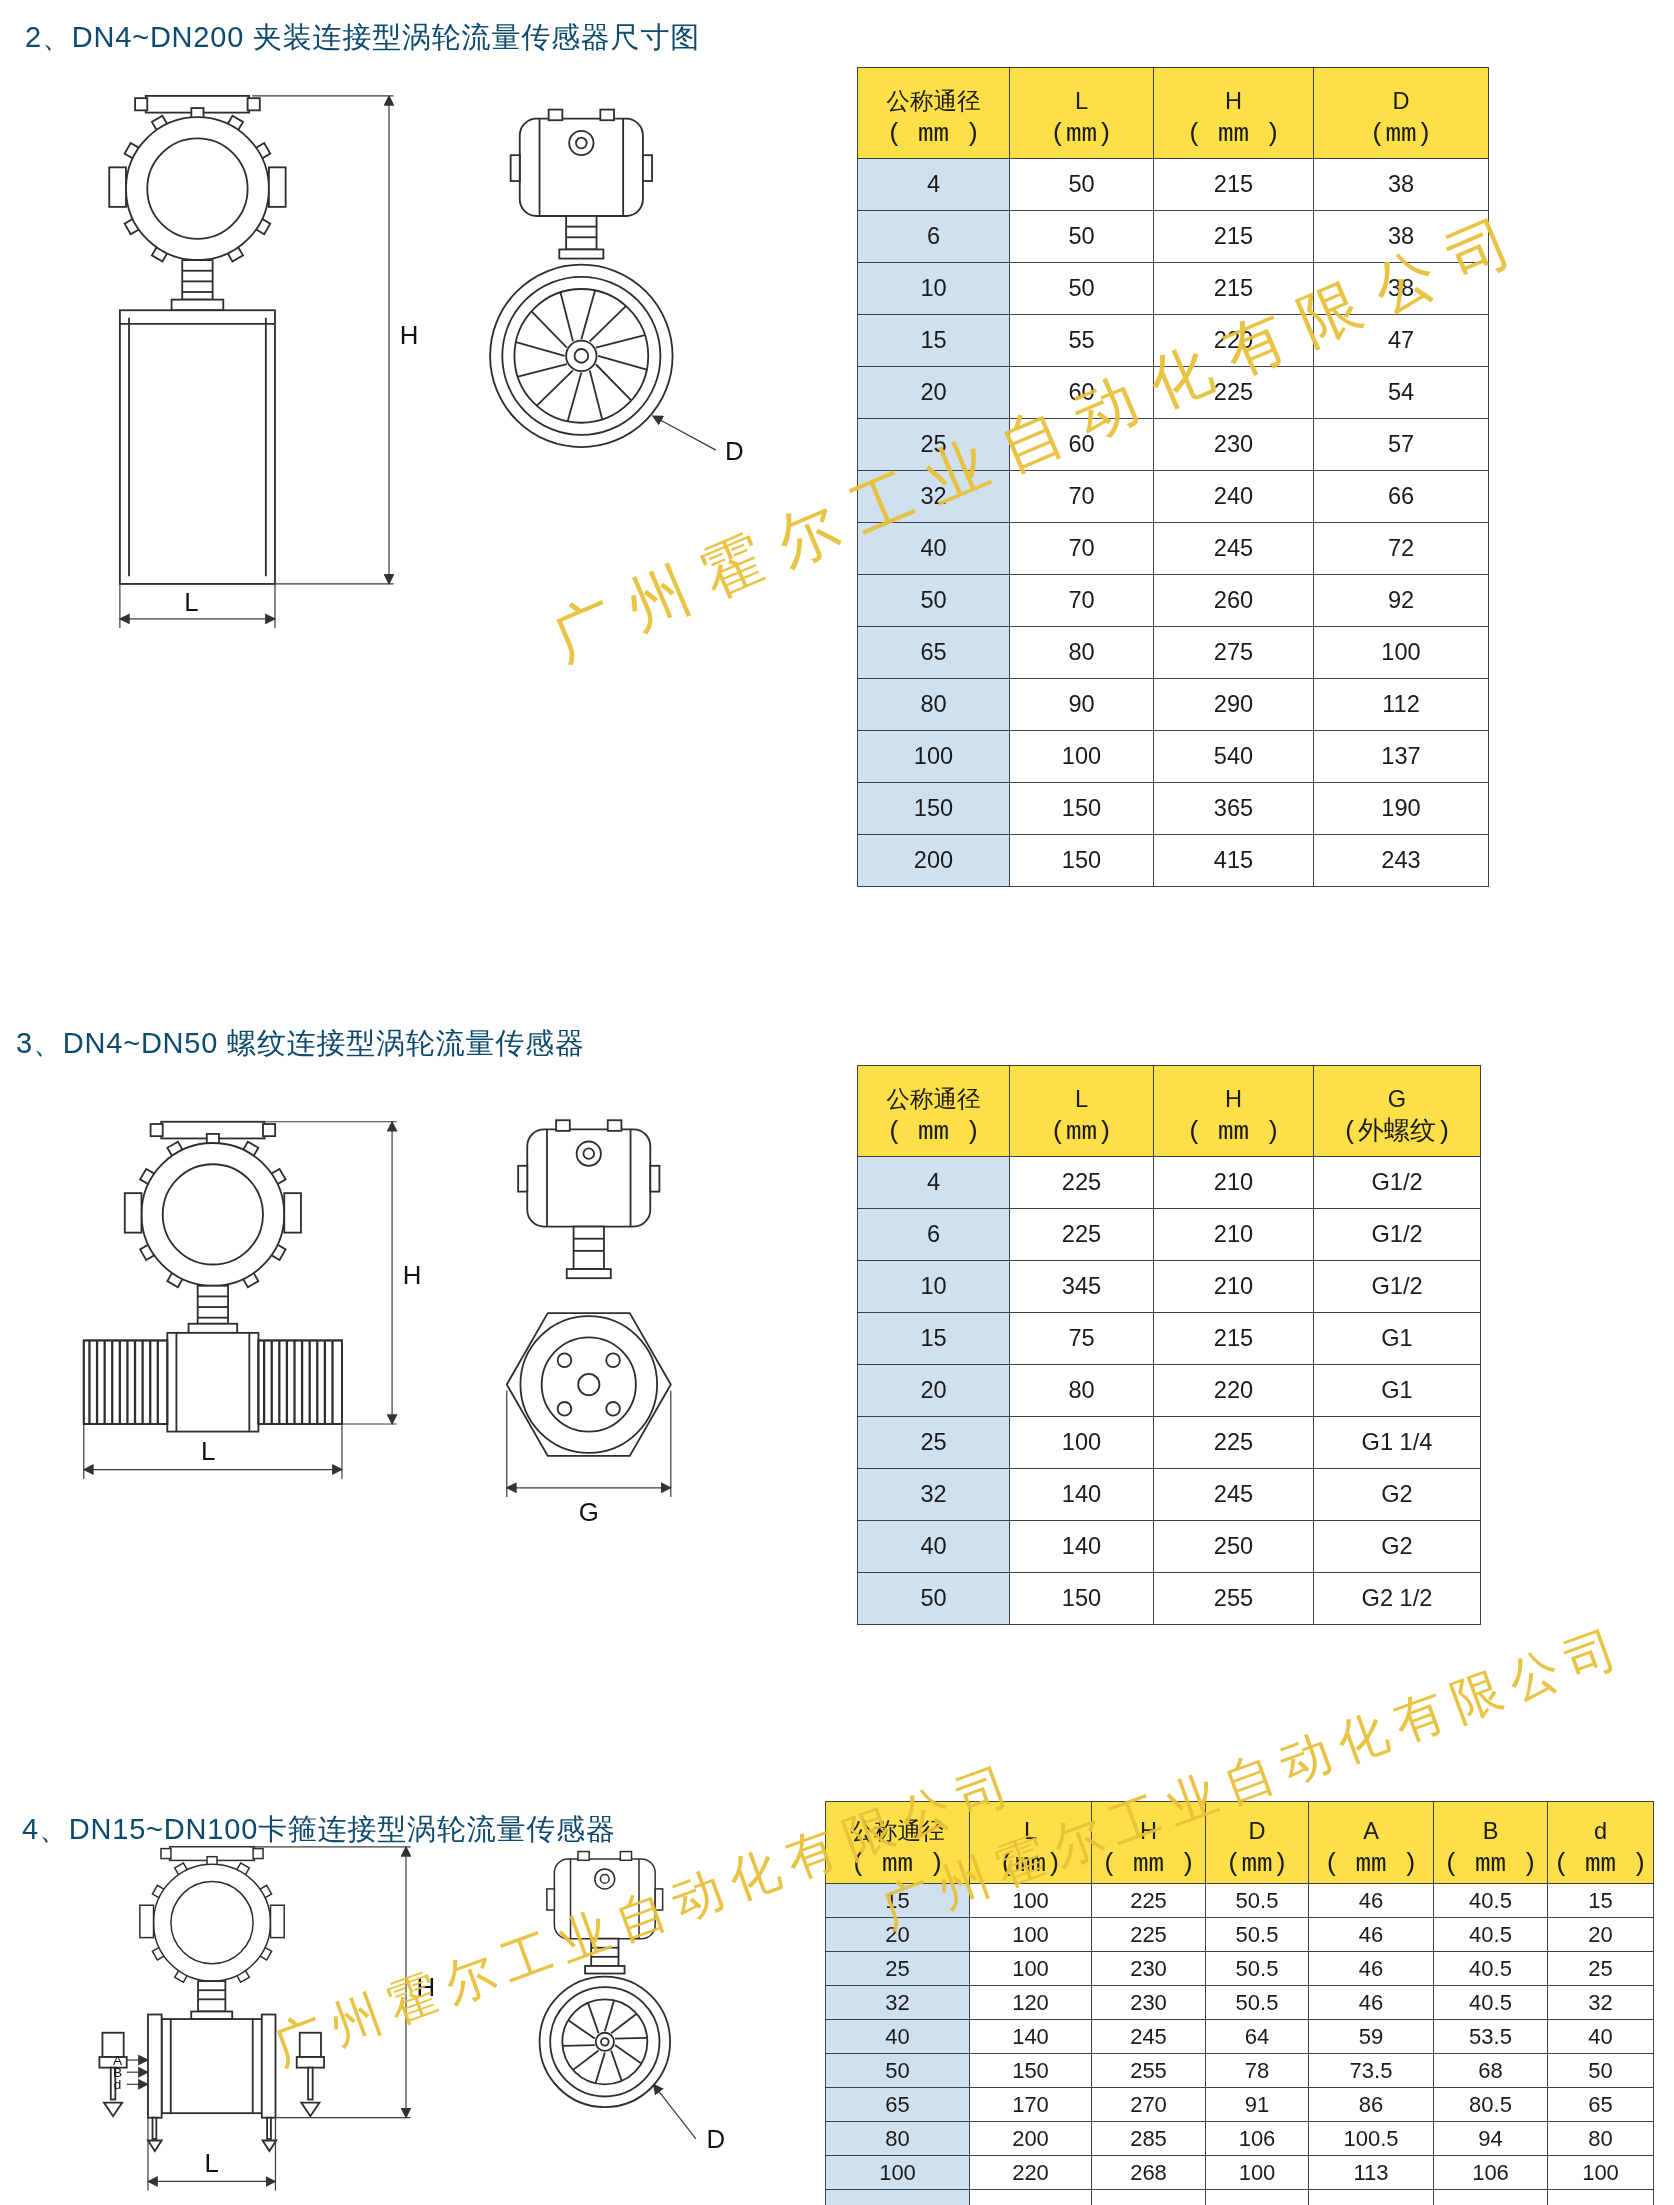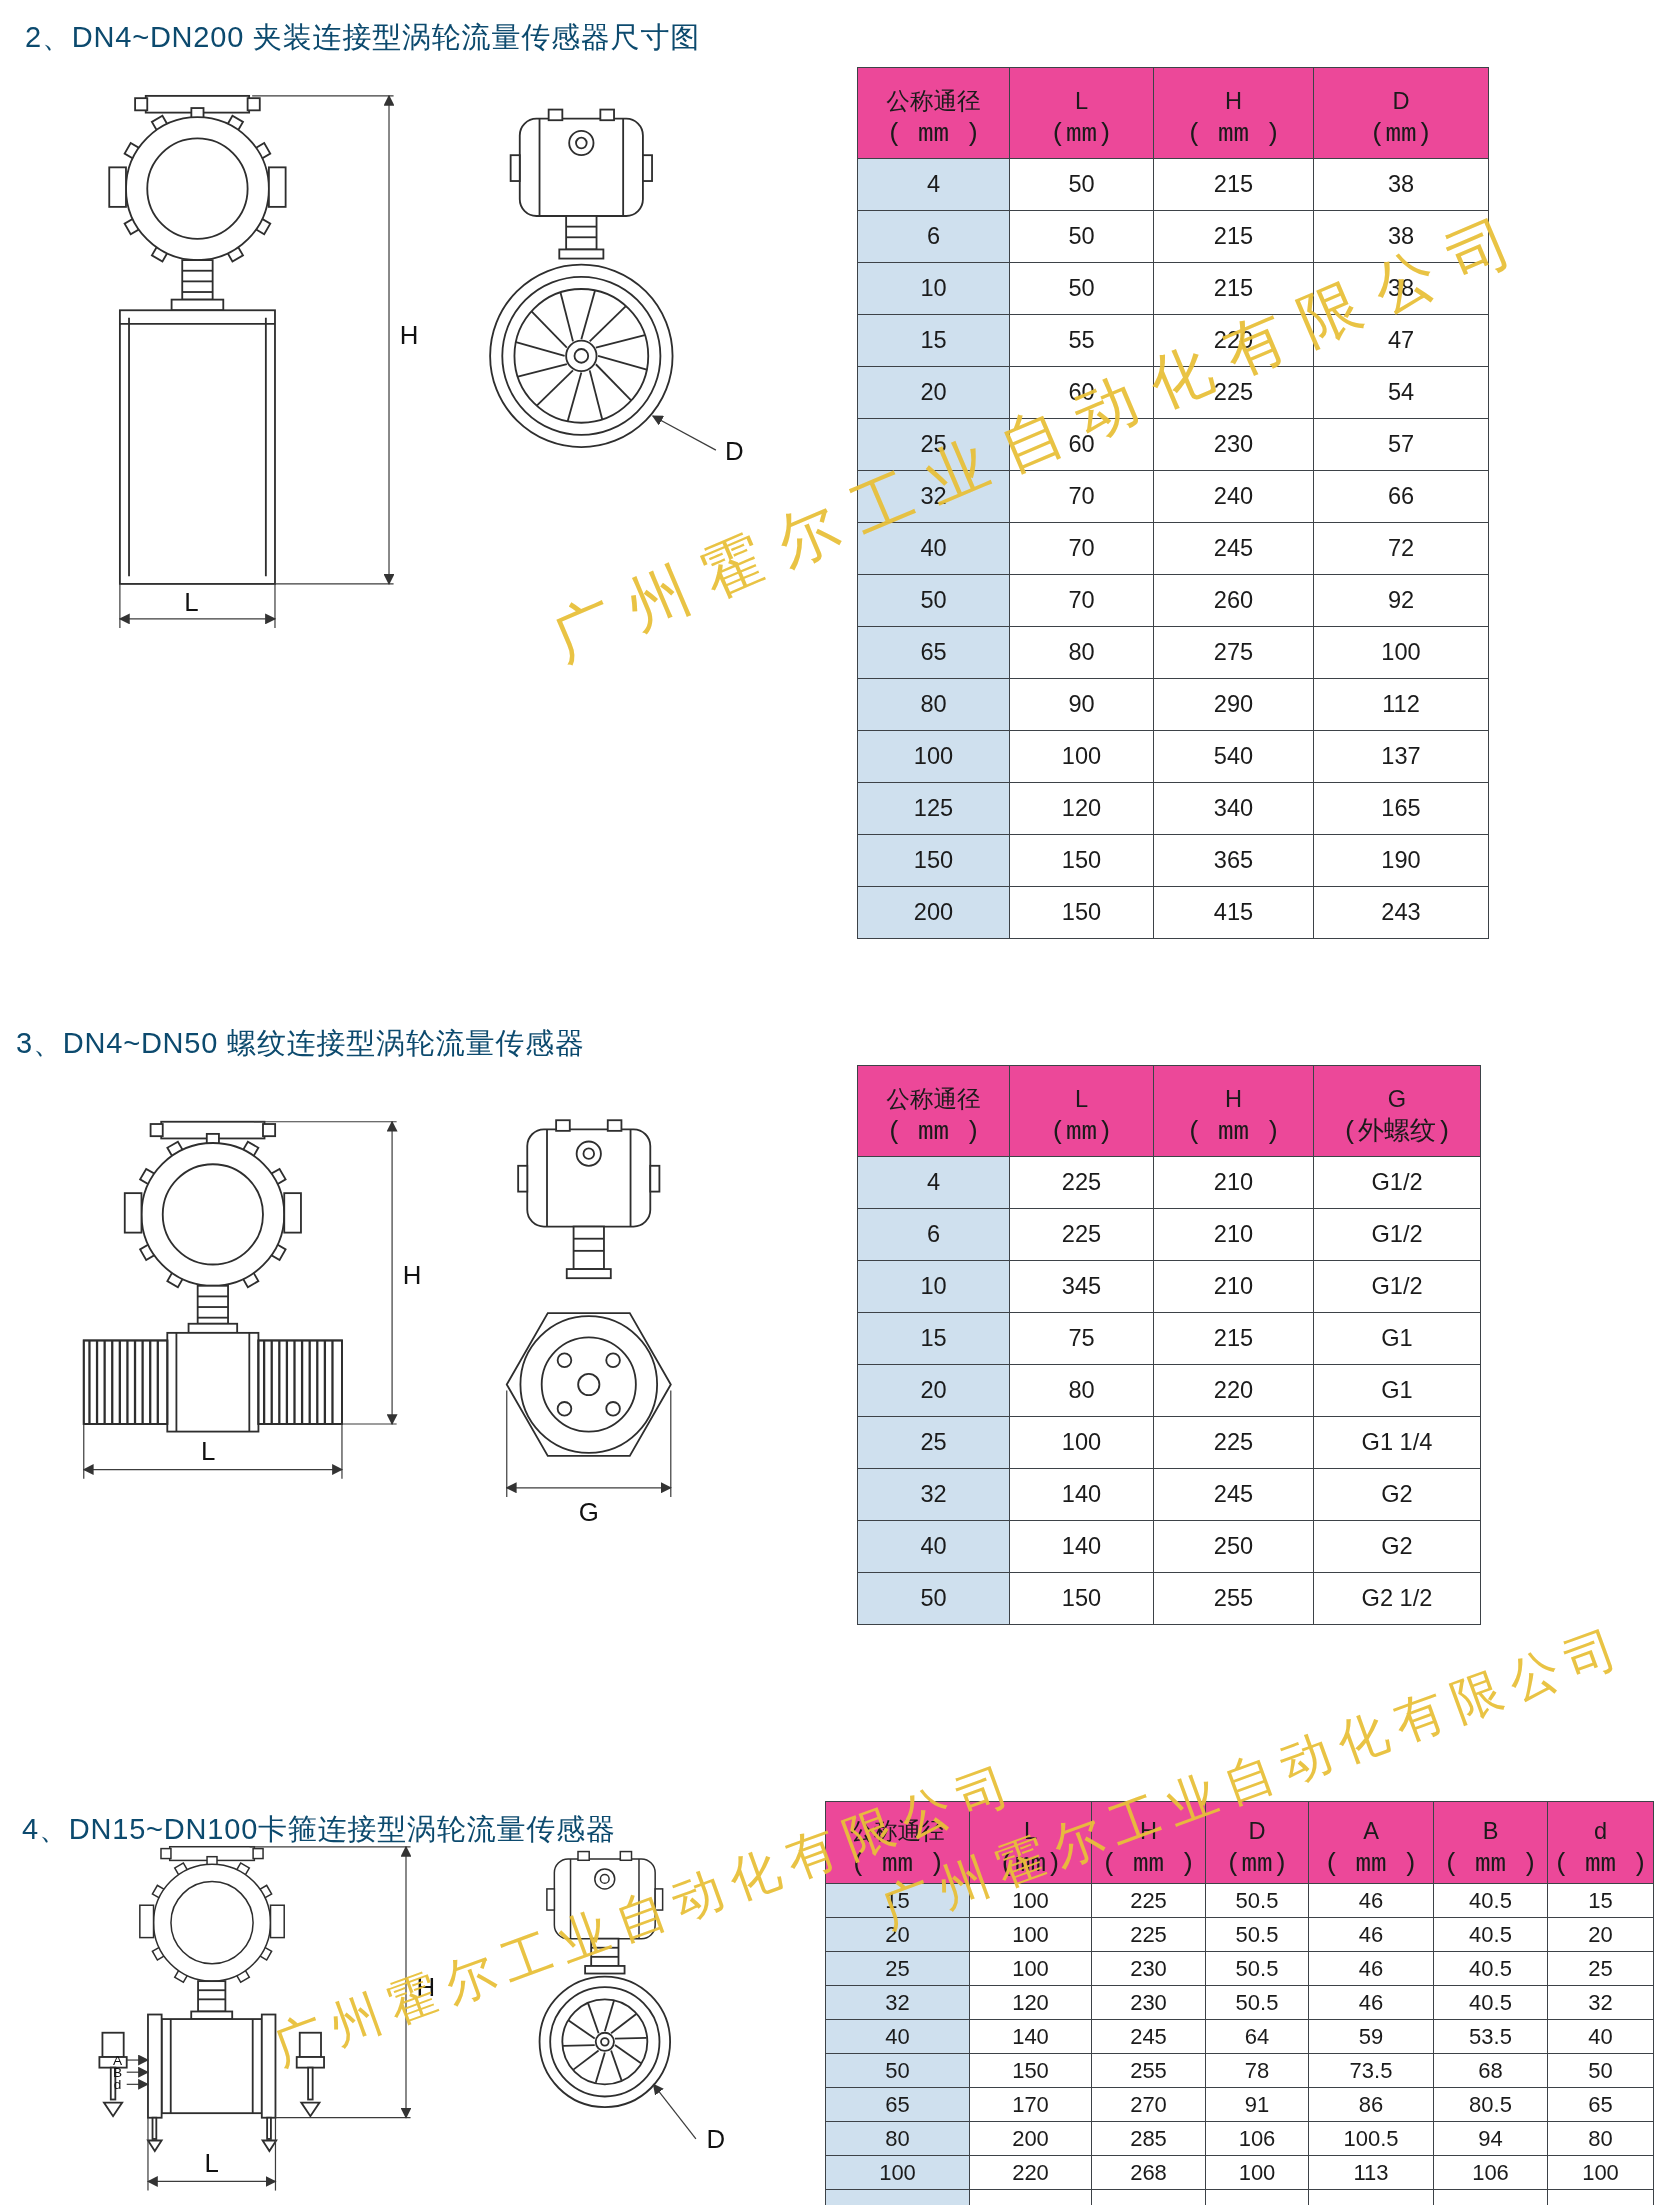--- a/index.html
+++ b/index.html
@@ -4,21 +4,21 @@
 <style>
   html,body{margin:0;padding:0;}
   body{
     width:1674px;height:2205px;position:relative;overflow:hidden;
     background:#ffffff;font-family:"Liberation Sans",sans-serif;
   }
   .title{position:absolute;font-size:29px;color:#0c4a6e;white-space:nowrap;letter-spacing:0.8px;}
   
   table.dim{border-collapse:collapse;table-layout:fixed;position:absolute;background:#fff;}
   table.dim td,table.dim th{border:1.5px solid #3d4247;text-align:center;vertical-align:middle;padding:0;color:#1b1b1b;overflow:hidden;}
-  table.dim th{background:#ec4899;font-weight:normal;}
+  table.dim th{background:#fde047;font-weight:normal;}
   table.dim td.c0{background:#cfe0ee;}
   table.dim th .h1{font-size:23.6px;line-height:35px;margin-top:7.6px;}
   table.dim th .h2{font-size:26px;line-height:30px;font-family:Liberation Mono, monospace;}
   .t-big{width:631px;}
   .t-big td{height:51px;font-size:23.6px;}
   .t-big thead th{height:90px;}
   #tbl2{width:623px;}
   .t-small{width:828px;}
   .t-small td{height:33px;font-size:22px;}
   .t-small thead th{height:81px;}
@@ -232,26 +232,20 @@
         <td>290</td>
         <td>112</td>
       </tr>
       <tr>
         <td class="c0">100</td>
         <td>100</td>
         <td>540</td>
         <td>137</td>
       </tr>
       <tr>
-        <td class="c0">125</td>
-        <td>120</td>
-        <td>340</td>
-        <td>165</td>
-      </tr>
-      <tr>
         <td class="c0">150</td>
         <td>150</td>
         <td>365</td>
         <td>190</td>
       </tr>
       <tr>
         <td class="c0">200</td>
         <td>150</td>
         <td>415</td>
         <td>243</td>

